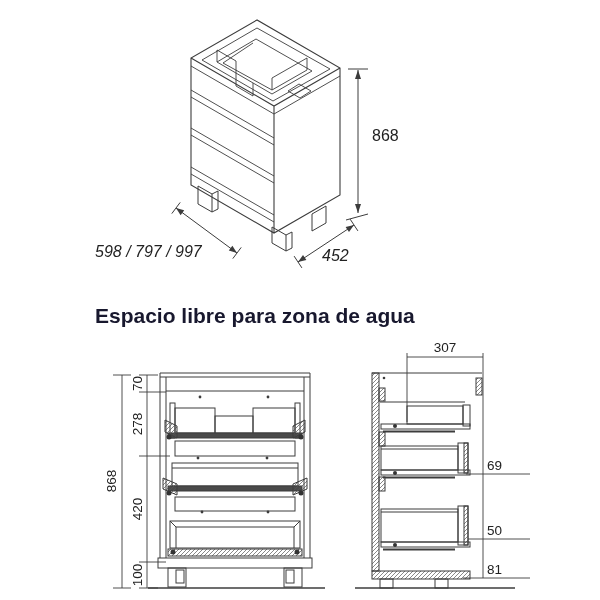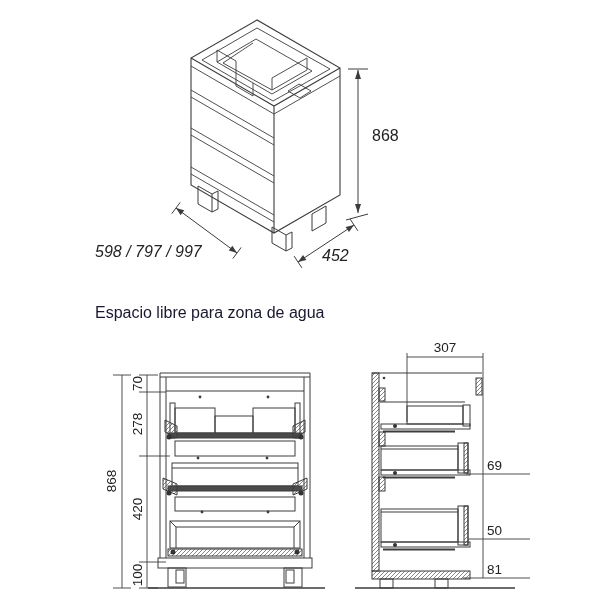--- a/index.html
+++ b/index.html
@@ -3,21 +3,21 @@
 <meta charset="utf-8">
 <style>
   html,body{margin:0;padding:0;}
   body{
     width:600px;height:600px;position:relative;background:#ffffff;
     font-family:"Liberation Sans", sans-serif;overflow:hidden;
   }
   #drawing{position:absolute;left:0;top:0;}
   .page-title{
     position:absolute;left:95px;top:304px;width:420px;
-    font-size:16px;font-weight:normal;color:#18182e;letter-spacing:0px;
+    font-size:21px;font-weight:bold;color:#18182e;letter-spacing:0px;
   }
   svg text{fill:#222222;}
   .dimtxt{font-size:13.5px;}
   .dimtxt-big{font-size:16px;}
   .it{font-style:italic;}
 </style>
 </head>
 <body>
 
 <div class="page-title">Espacio libre para zona de agua</div>

